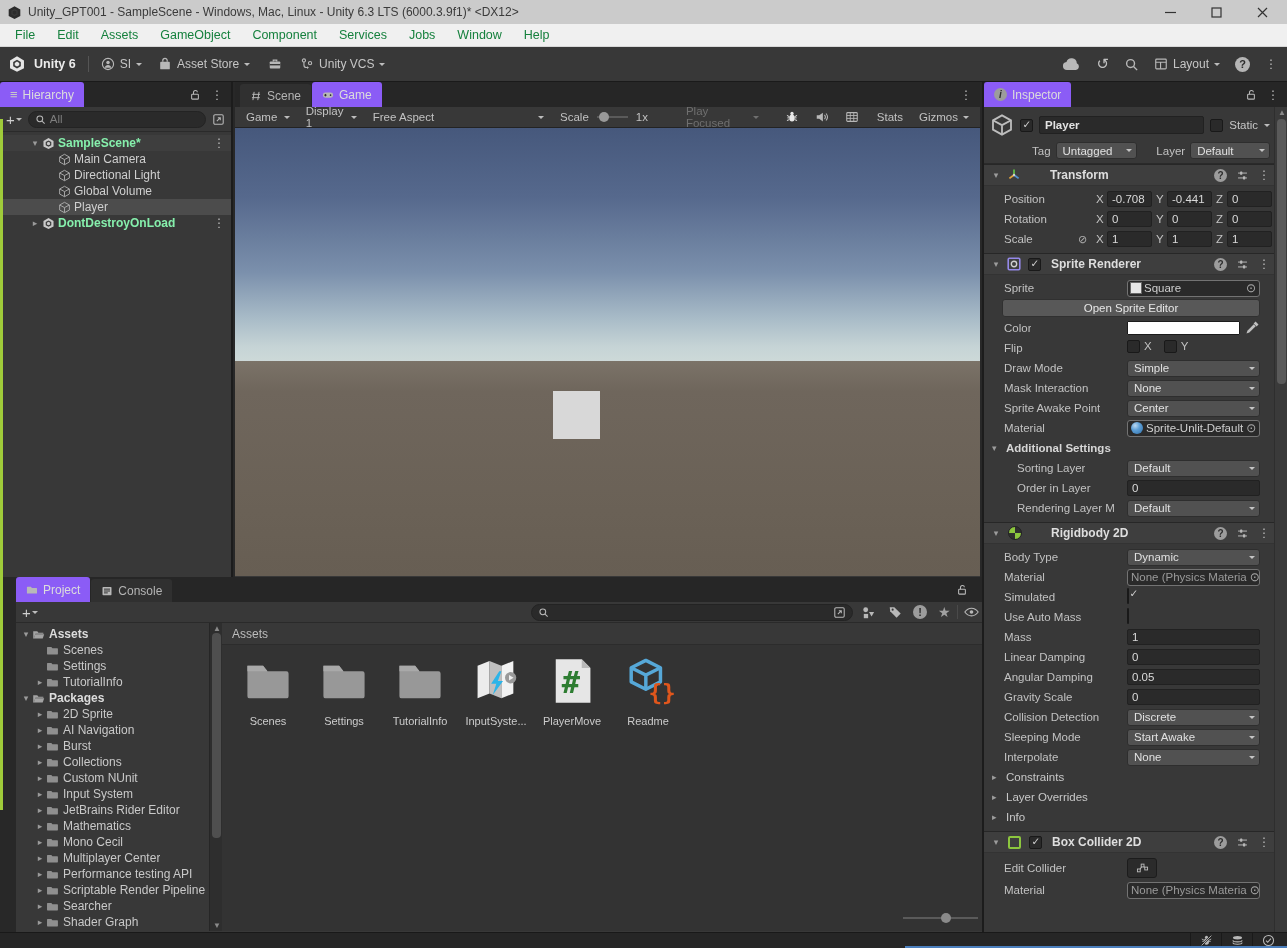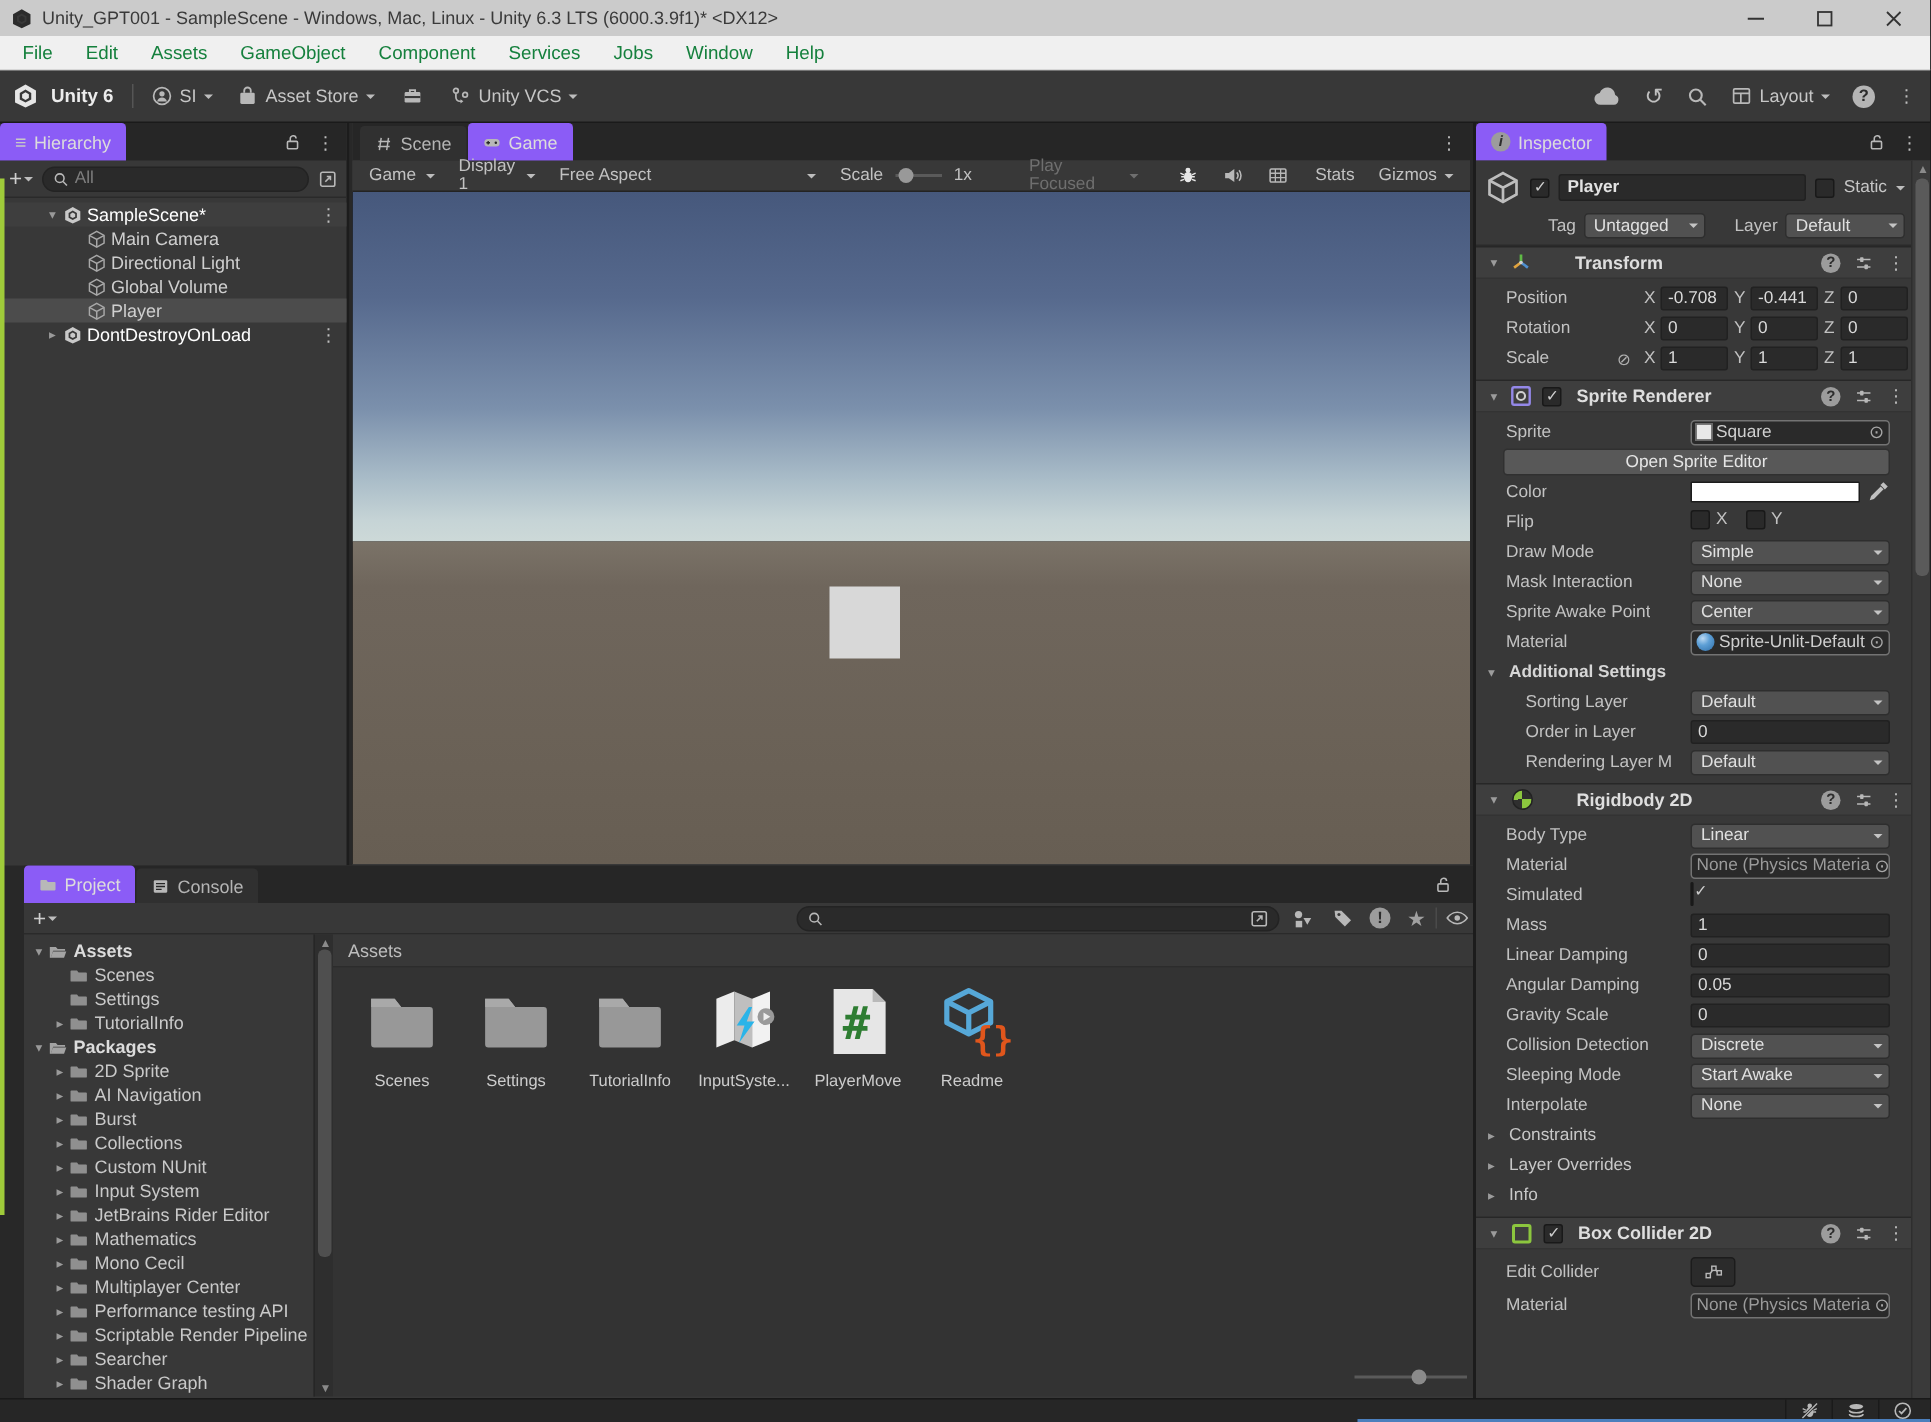--- a/index.html
+++ b/index.html
@@ -54,21 +54,21 @@
 
   
   #hierarchy{left:0;top:82px;width:233px;height:495px;background:#383838;border-right:2px solid #1c1c1c}
   #h-toolbar{height:25px;display:flex;align-items:center;padding:0 6px;gap:6px;border-bottom:1px solid #2a2a2a}
   .hrow{height:16px;display:flex;align-items:center;position:relative;color:#cfcfcf;white-space:nowrap}
   .hrow .tog{width:14px;color:#9a9a9a;font-size:9px;text-align:center;flex:none}
   .hrow .ic{width:13px;height:13px;margin-right:3px}
   .hrow.selected{background:#4c4c4c}
   .hrow.scenebg{background:#3e3e3e}
   .hrow .lbl{font-size:12px}
-  .hrow .lbl.b{font-weight:normal;color:#ffffff}
+  .hrow .lbl.b{font-weight:bold;color:#86efac}
   .hrow .kebab{position:absolute;right:6px}
 
   
   #center{left:235px;top:82px;width:745px;height:495px;background:#383838}
   #game-toolbar{height:21px;background:#383838;border-bottom:1px solid #232323;display:flex;align-items:center;padding:0 7px;font-size:11.5px;color:#c2c2c2;gap:8px}
   .gt-dd{display:flex;align-items:center;gap:5px;padding:0 4px;height:17px}
   .gt-disabled{color:#6f6f6f}
   .slider-track{width:34px;height:2px;background:#5a5a5a;position:relative}
   .slider-thumb{position:absolute;top:-4px;width:10px;height:10px;border-radius:50%;background:#999}
   #game-view{position:relative;width:745px;height:448px;overflow:hidden;background:#000}
@@ -1023,36 +1023,40 @@
                 </svg>
               </span>
               <span class="kebab"></span>
             </span>
           </div>
           <div class="cbody">
             <div class="irow">
               <span class="ilabel">Body Type</span>
               <span class="ival">
                 <span class="dd" style="width: 100%;">
-                  <span>Linear</span>
+                  <span>Dynamic</span>
                 </span>
               </span>
             </div>
             <div class="irow">
               <span class="ilabel">Material</span>
               <span class="ival">
                 <span class="objfield">
                   <span style="color: rgb(154, 154, 154);">None (Physics Materia</span>
                   <span class="target"></span>
                 </span>
               </span>
             </div>
             <div class="irow">
               <span class="ilabel">Simulated</span>
               <span class="ival"><span class="cb on" style="margin-top: 2px;"></span></span>
+            </div>
+            <div class="irow">
+              <span class="ilabel">Use Auto Mass</span>
+              <span class="ival"><span class="cb" style="margin-top: 2px;"></span></span>
             </div>
             <div class="irow">
               <span class="ilabel">Mass</span>
               <span class="ival">
                 <span class="tfield" style="width: 100%;">1</span>
               </span>
             </div>
             <div class="irow">
               <span class="ilabel">Linear Damping</span>
               <span class="ival">

